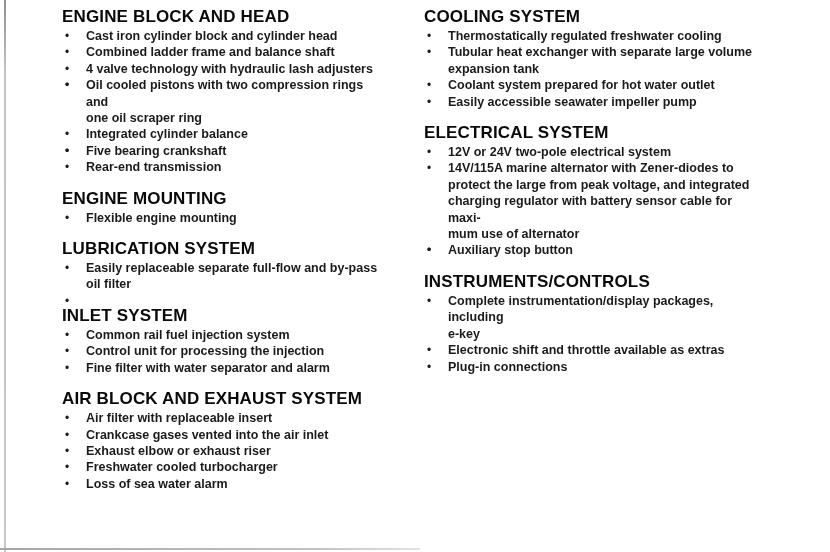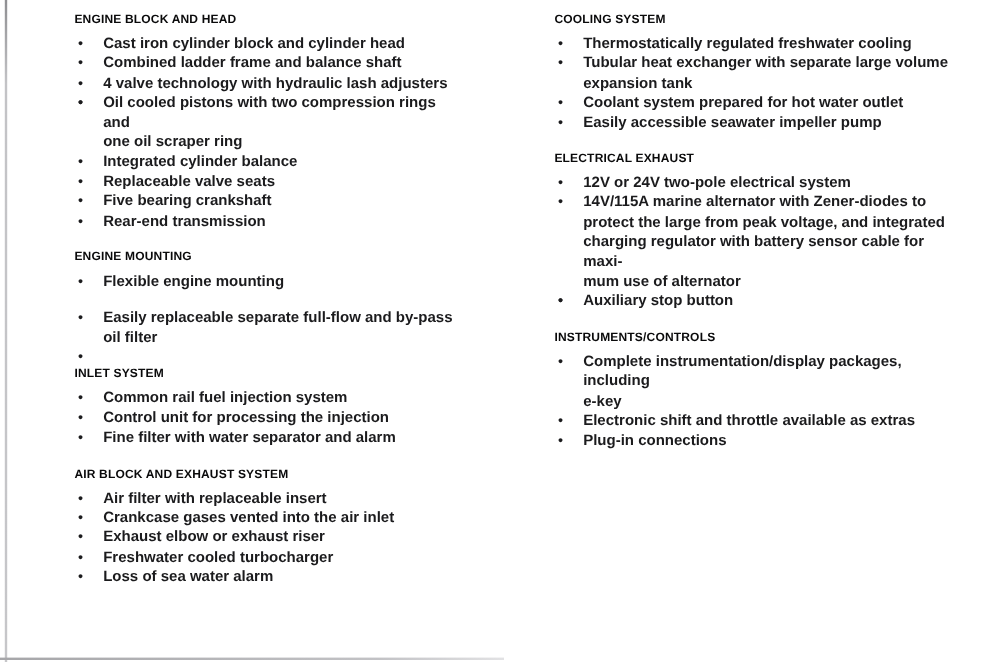--- a/index.html
+++ b/index.html
@@ -22,24 +22,24 @@
   .bottom-border {
     position: absolute;
     left: 0;
     top: 548px;
     width: 420px;
     height: 2px;
     background: linear-gradient(to right, #a6a6a9 0%, #c2c2c5 75%, #e2e2e4 100%);
   }
   .col { position: absolute; top: 8px; }
   .col-left  { left: 62px;  width: 326px; }
-  .col-right { left: 462px; width: 338px; }
+  .col-right { left: 424px; width: 338px; }
   .spec-section { margin: 0 0 14px 0; }
   .sec-title {
-    font-size: 10px;
+    font-size: 17px;
     line-height: 17px;
     font-weight: 700;
     color: #0a0a0b;
     letter-spacing: 0.15px;
     margin: 0 0 3px 0;
   }
   .items { list-style: none; margin: 0; padding: 0; }
   .item {
     position: relative;
     padding-left: 24px;
@@ -68,34 +68,35 @@
   <section class="spec-section">
     <h2 class="sec-title">ENGINE BLOCK AND HEAD</h2>
     <ul class="items">
       <li class="item"><span class="bullet">•</span><span class="item-text">Cast iron cylinder block and cylinder head</span></li>
       <li class="item"><span class="bullet">•</span><span class="item-text">Combined ladder frame and balance shaft</span></li>
       <li class="item"><span class="bullet">•</span><span class="item-text">4 valve technology with hydraulic lash adjusters</span></li>
       <li class="item"><span class="bullet">•</span></li>
       <li class="item"><span class="bullet">•</span><span class="item-text">Oil cooled pistons with two compression rings and
 one oil scraper ring</span></li>
       <li class="item"><span class="bullet">•</span><span class="item-text">Integrated cylinder balance</span></li>
-      <li class="item"><span class="bullet">•</span><span class="item-text">Replaceable valve seats</span></li>
+      <li class="item"><span class="bullet">•</span></li>
       <li class="item"><span class="bullet">•</span><span class="item-text">Five bearing crankshaft</span></li>
       <li class="item"><span class="bullet">•</span><span class="item-text">Rear-end transmission</span></li>
     </ul>
   </section>
 
   <section class="spec-section">
     <h2 class="sec-title">ENGINE MOUNTING</h2>
     <ul class="items">
       <li class="item"><span class="bullet">•</span><span class="item-text">Flexible engine mounting</span></li>
     </ul>
   </section>
 
   <section class="spec-section">
+    <h2 class="sec-title">LUBRICATION SYSTEM</h2>
     <ul class="items">
       <li class="item"><span class="bullet">•</span><span class="item-text">Easily replaceable separate full-flow and by-pass
 oil filter</span></li>
       <li class="item"><span class="bullet">•</span></li>
     </ul>
   </section>
 
   <section class="spec-section">
     <h2 class="sec-title">INLET SYSTEM</h2>
     <ul class="items">
@@ -125,21 +126,21 @@
     <ul class="items">
       <li class="item"><span class="bullet">•</span><span class="item-text">Thermostatically regulated freshwater cooling</span></li>
       <li class="item"><span class="bullet">•</span><span class="item-text">Tubular heat exchanger with separate large volume
 expansion tank</span></li>
       <li class="item"><span class="bullet">•</span><span class="item-text">Coolant system prepared for hot water outlet</span></li>
       <li class="item"><span class="bullet">•</span><span class="item-text">Easily accessible seawater impeller pump</span></li>
     </ul>
   </section>
 
   <section class="spec-section">
-    <h2 class="sec-title">ELECTRICAL EXHAUST</h2>
+    <h2 class="sec-title">ELECTRICAL SYSTEM</h2>
     <ul class="items">
       <li class="item"><span class="bullet">•</span><span class="item-text">12V or 24V two-pole electrical system</span></li>
       <li class="item"><span class="bullet">•</span><span class="item-text">14V/115A marine alternator with Zener-diodes to
 protect the large from peak voltage, and integrated
 charging regulator with battery sensor cable for maxi-
 mum use of alternator</span></li>
       <li class="item"><span class="bullet">•</span></li>
       <li class="item"><span class="bullet">•</span><span class="item-text">Auxiliary stop button</span></li>
     </ul>
   </section>

